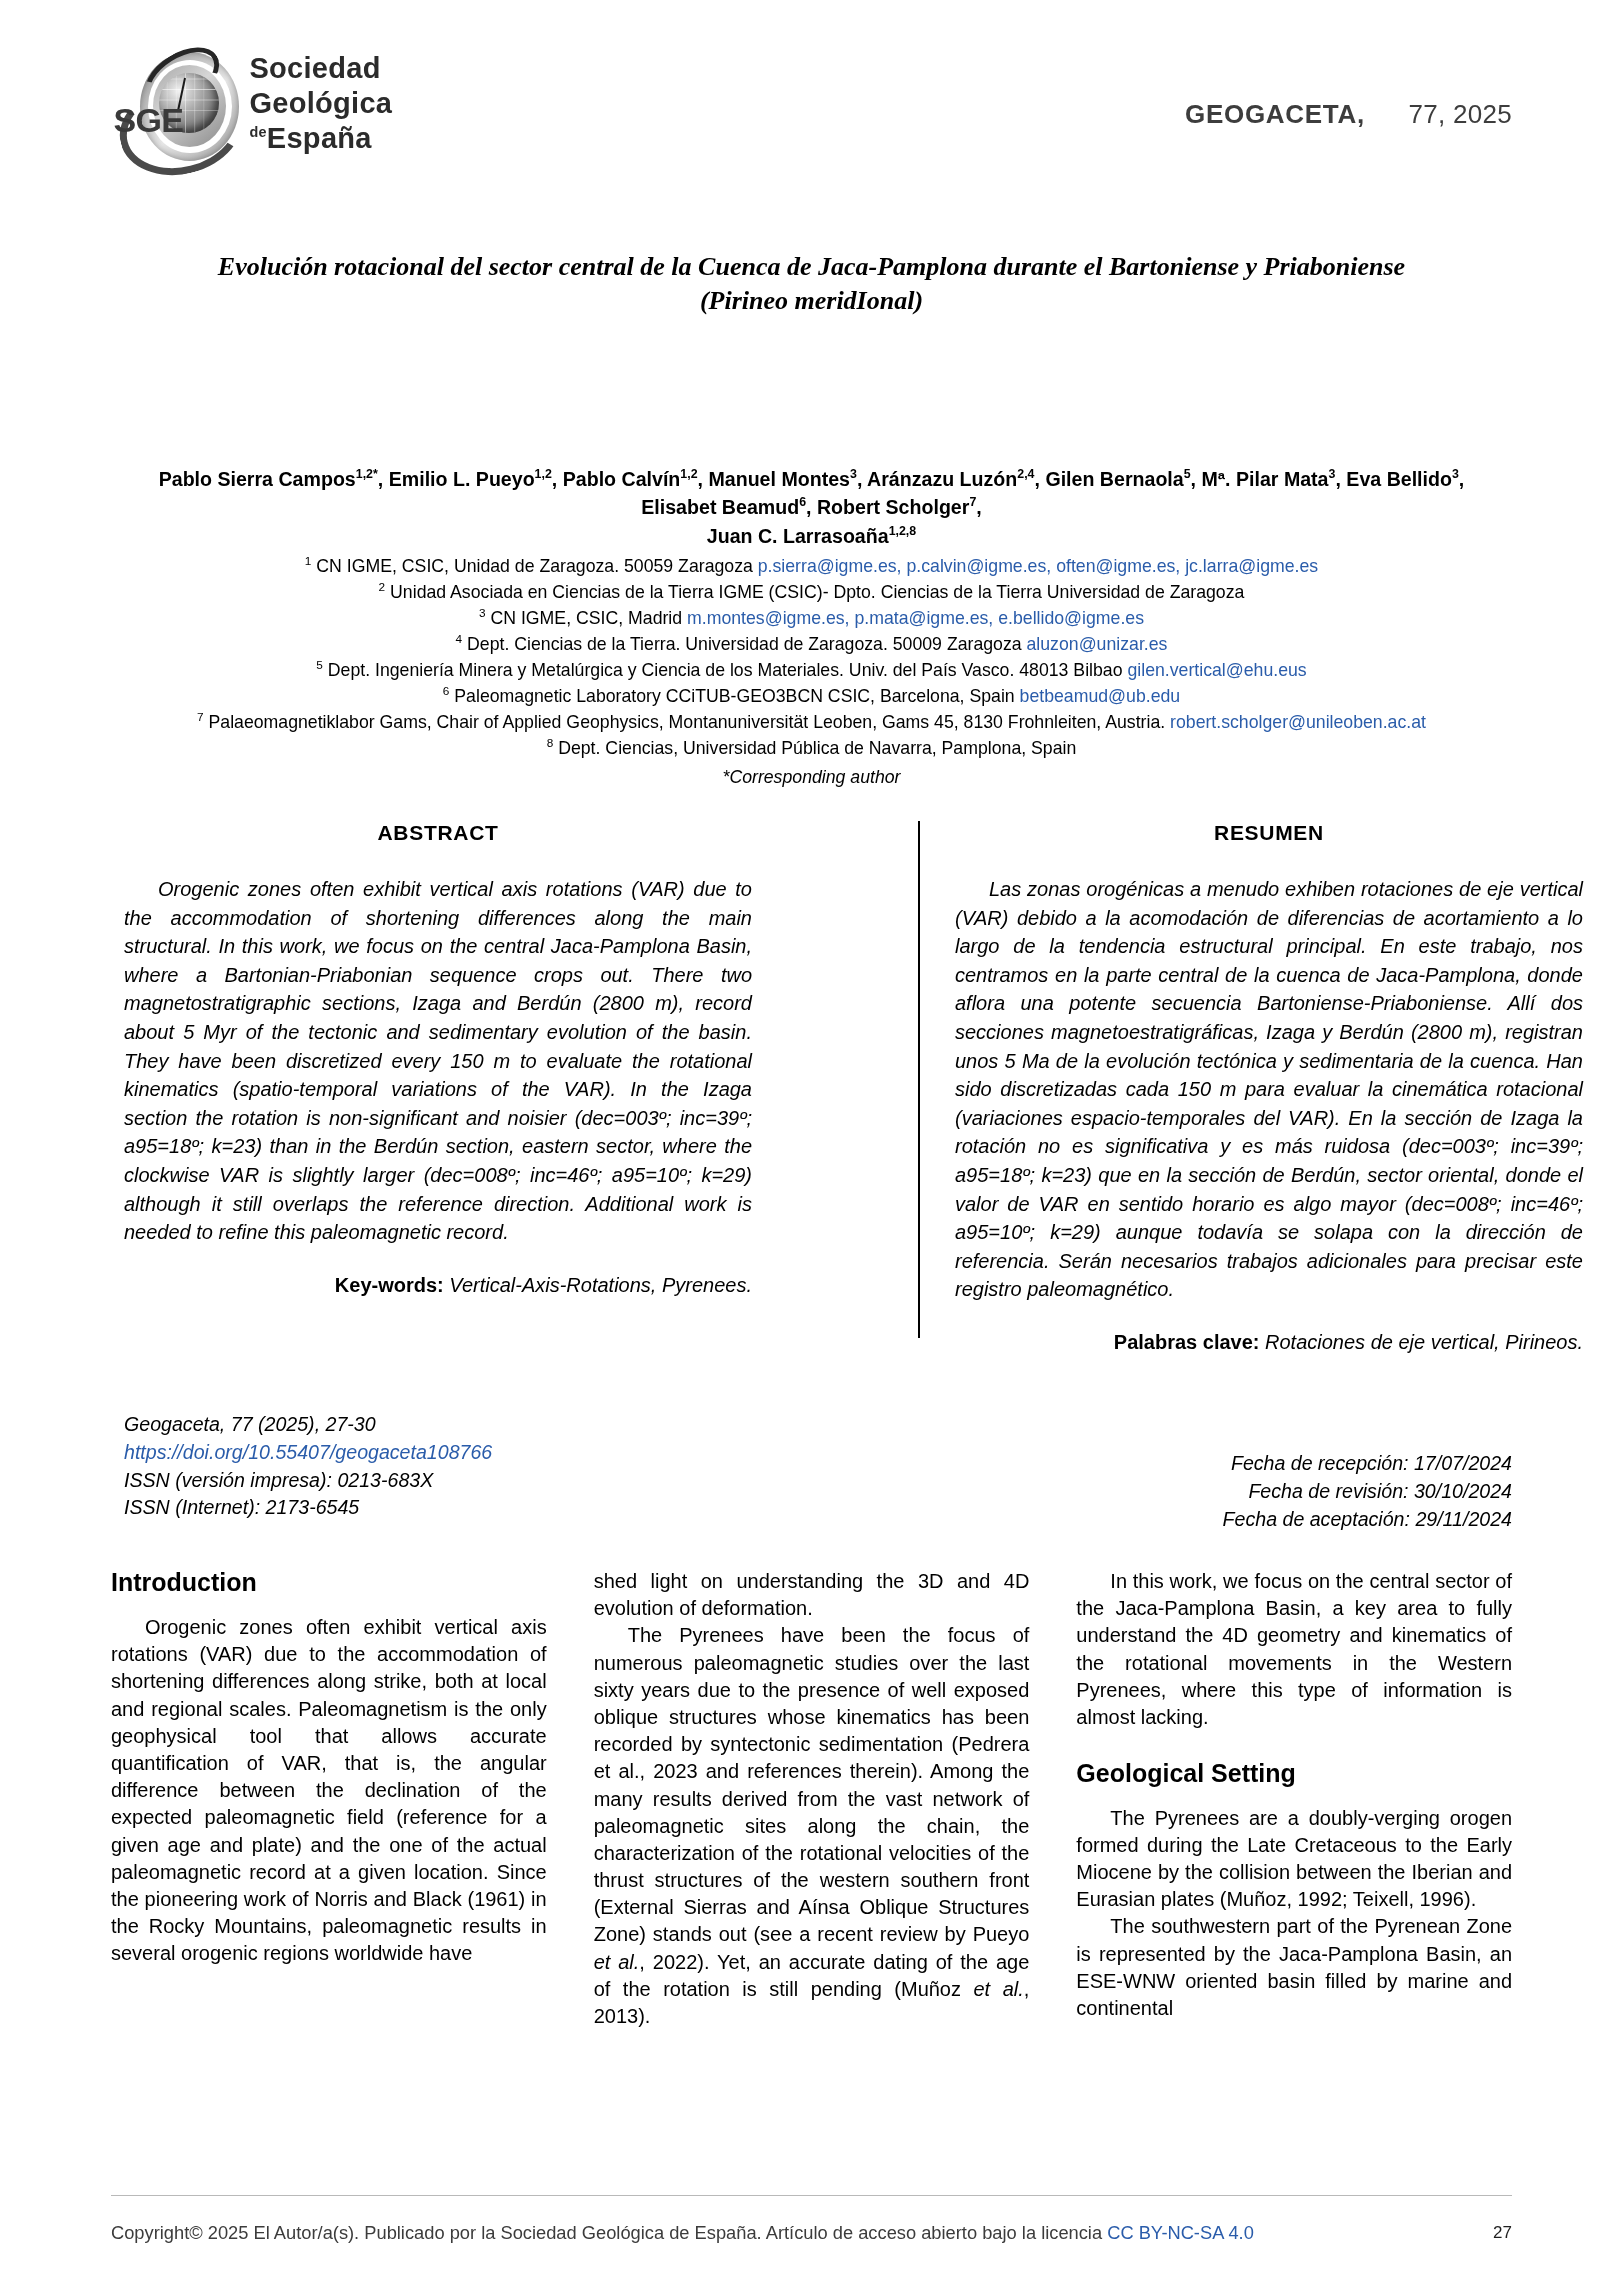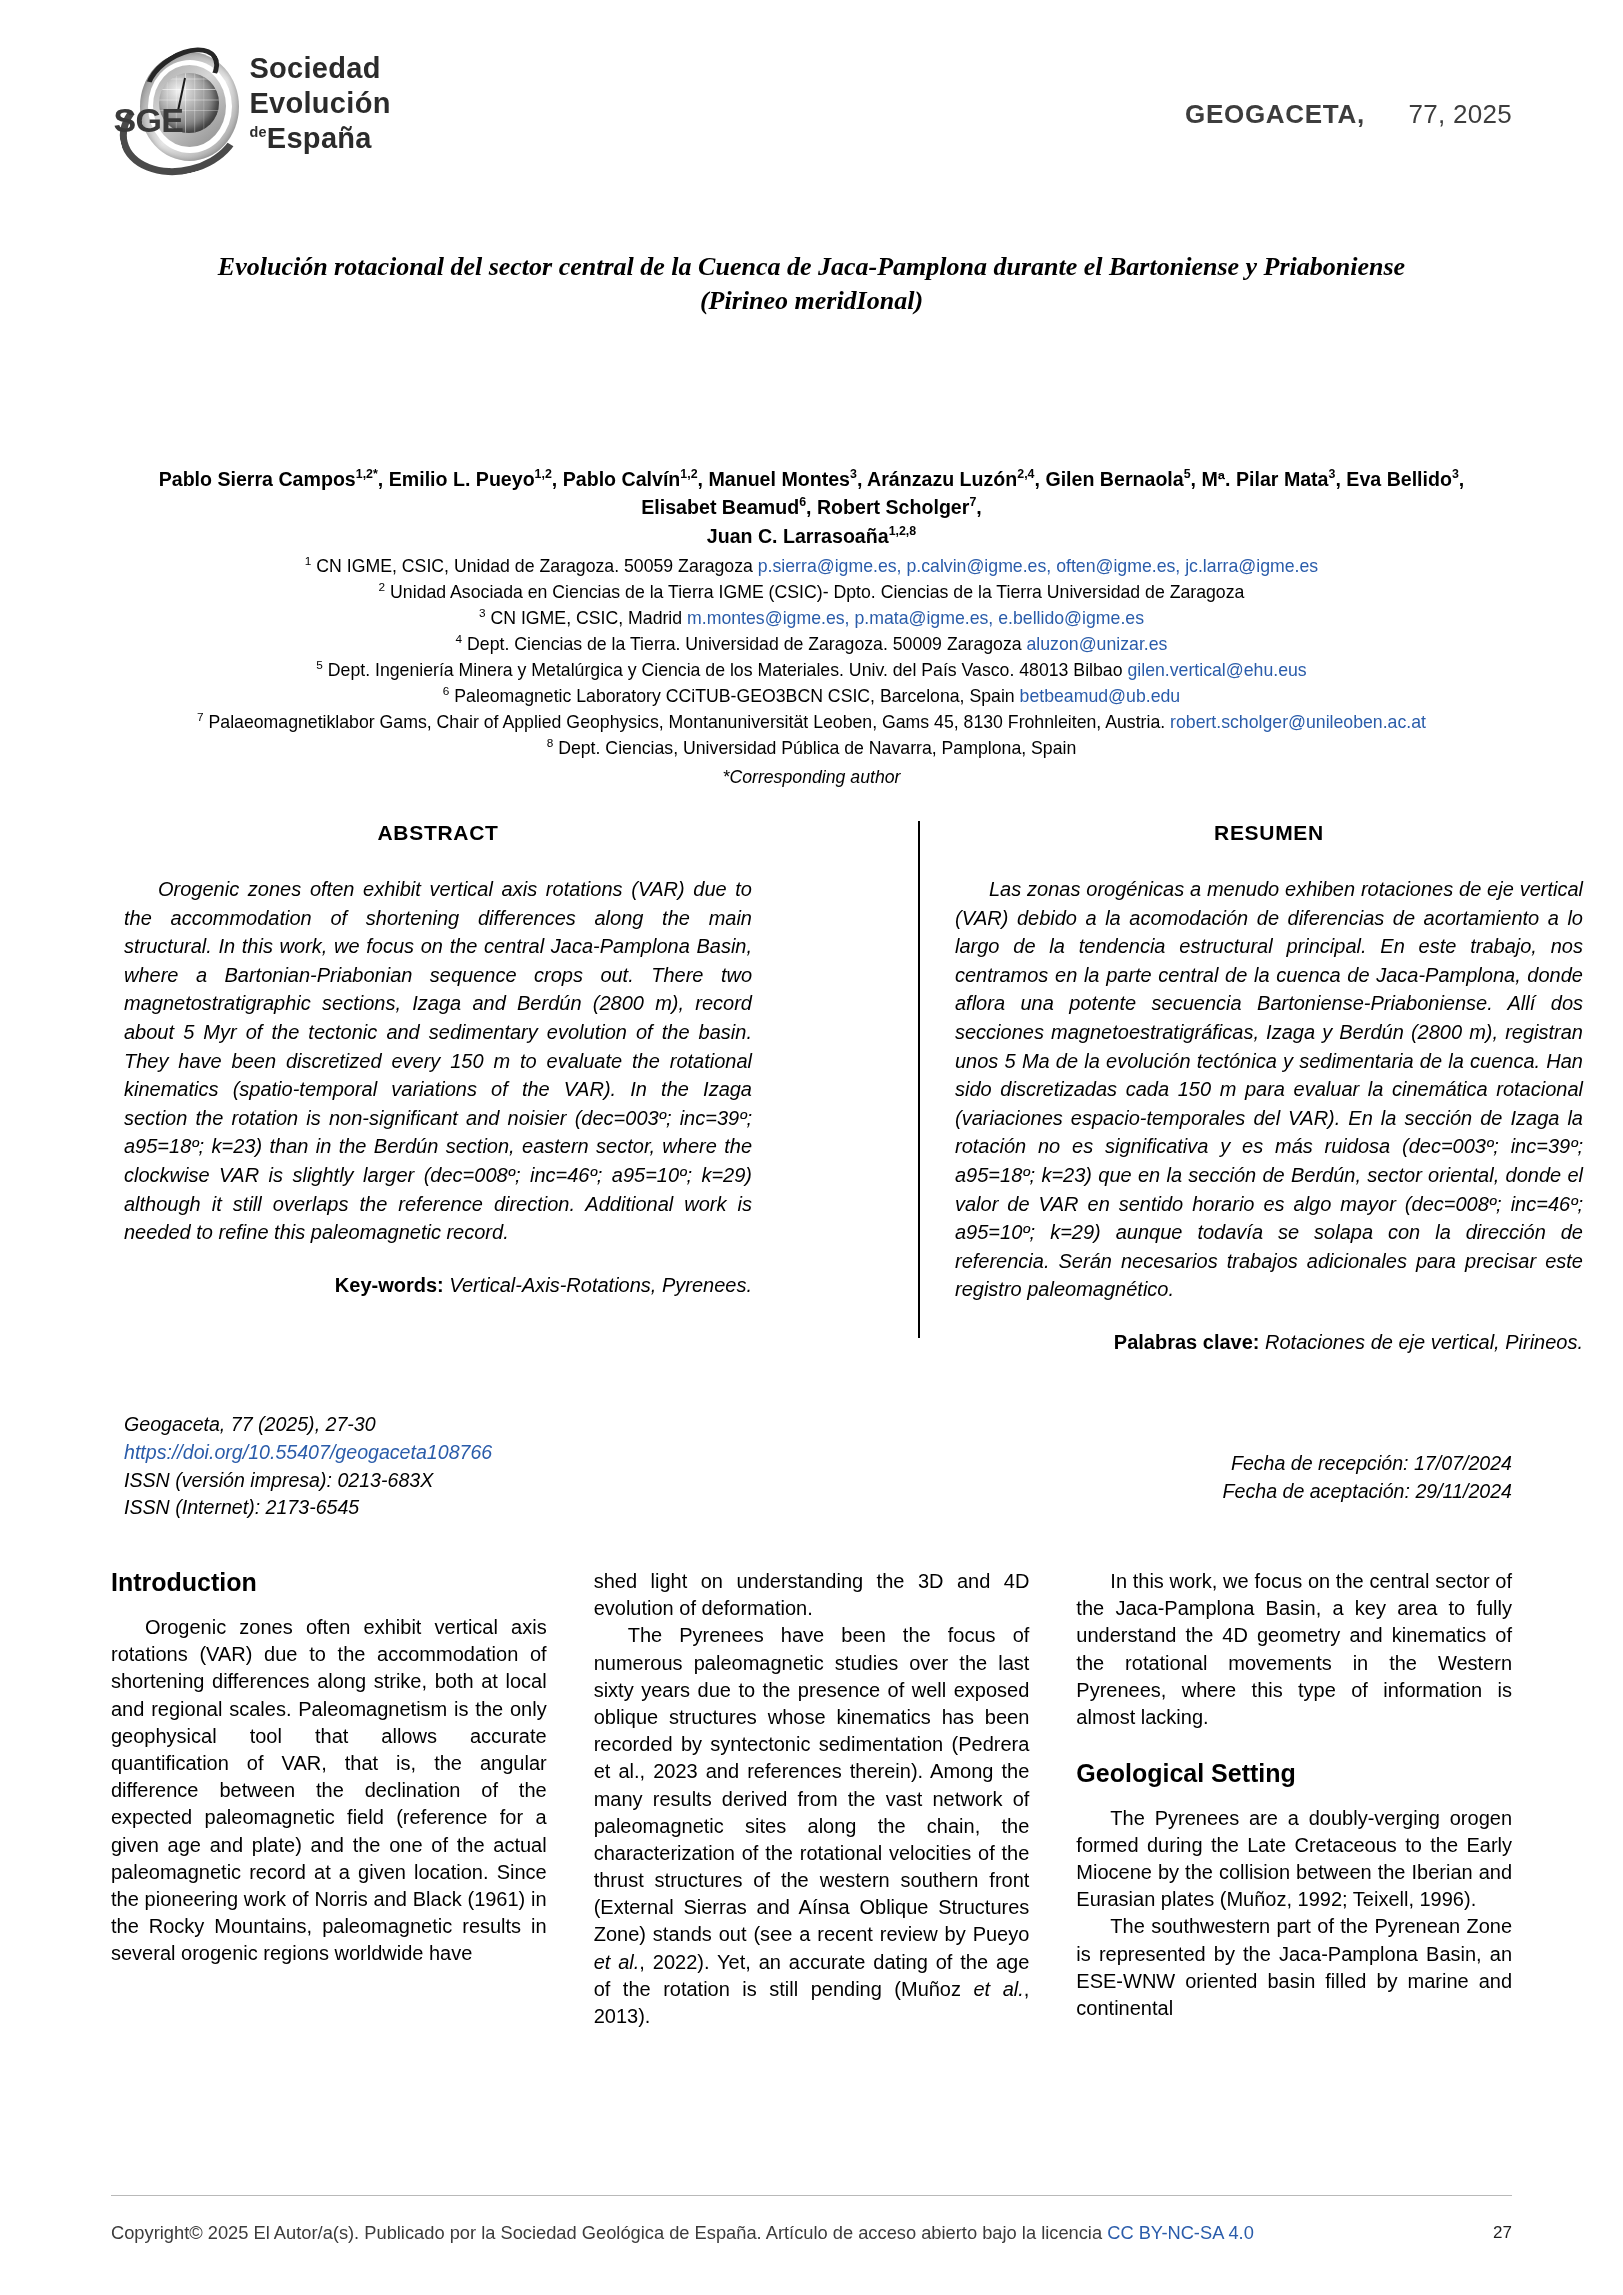--- a/index.html
+++ b/index.html
@@ -189,21 +189,21 @@
         <div class="logo-oval-inner"></div>
         <div class="logo-oval-ring"></div>
         <div class="logo-globe"></div>
         <div class="logo-needle"></div>
         <div class="logo-swoosh"></div>
         <div class="logo-swoosh2"></div>
         <div class="logo-sge">SGE</div>
       </div>
       <div class="logo-text">
         <div>Sociedad</div>
-        <div>Evolución</div>
+        <div>Geológica</div>
         <div class="de-line"><sup>de</sup><span>España</span></div>
       </div>
     </div>
     <div class="journal-line">
       <span class="jname">GEOGACETA,</span><span class="jrest"> 77, 2025</span>
     </div>
   </div>
 
   <div class="title-block">
     <div class="title-es">
@@ -251,20 +251,21 @@
 
   <div class="meta-left">
     <div>Geogaceta, 77 (2025), 27-30</div>
     <div class="doi">https://doi.org/10.55407/geogaceta108766</div>
     <div>ISSN (versión impresa): 0213-683X</div>
     <div>ISSN (Internet): 2173-6545</div>
   </div>
 
   <div class="meta-right">
     <div>Fecha de recepción: 17/07/2024</div>
+    <div>Fecha de revisión: 30/10/2024</div>
     <div>Fecha de aceptación: 29/11/2024</div>
   </div>
 
   <div class="body-cols">
     <div class="bcol">
       <div class="sec-head">Introduction</div>
       <p class="para">Orogenic zones often exhibit vertical axis rotations (VAR) due to the accommodation of shortening differences along strike, both at local and regional scales. Paleomagnetism is the only geophysical tool that allows accurate quantification of VAR, that is, the angular difference between the declination of the expected paleomagnetic field (reference for a given age and plate) and the one of the actual paleomagnetic record at a given location. Since the pioneering work of Norris and Black (1961) in the Rocky Mountains, paleomagnetic results in several orogenic regions worldwide have</p>
     </div>
     <div class="bcol">
       <p class="para noind">shed light on understanding the 3D and 4D evolution of deformation.</p>

